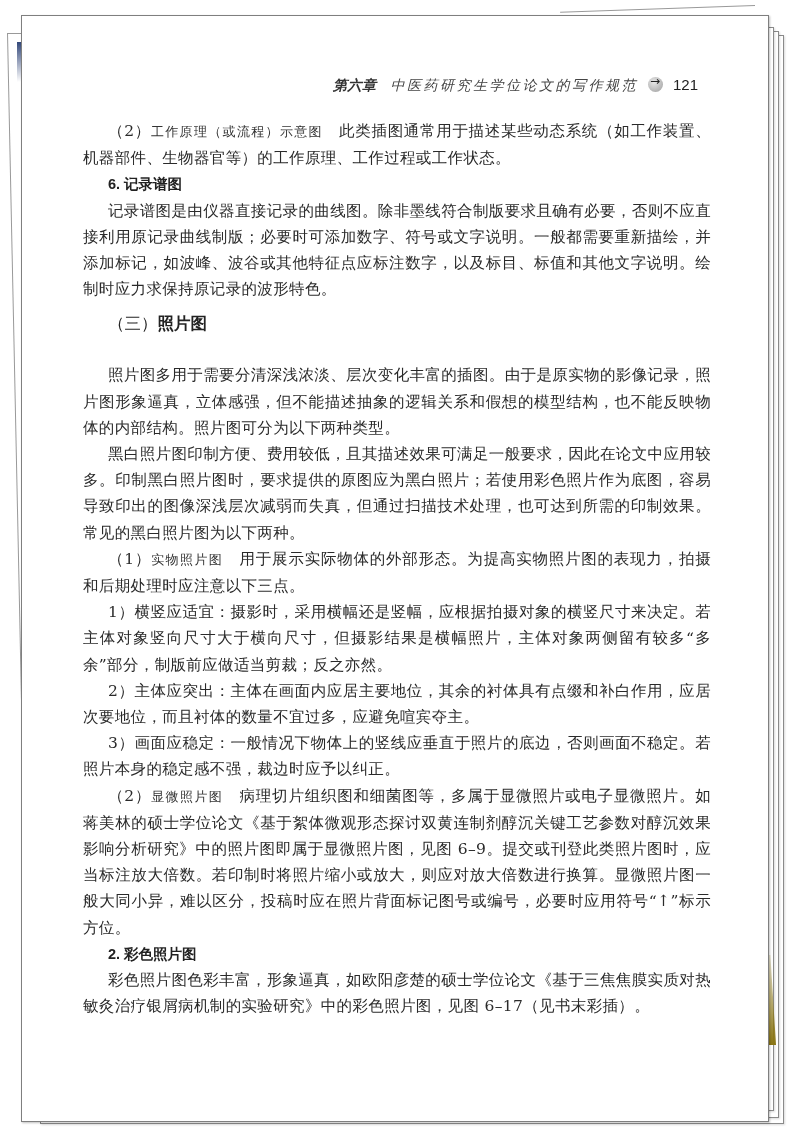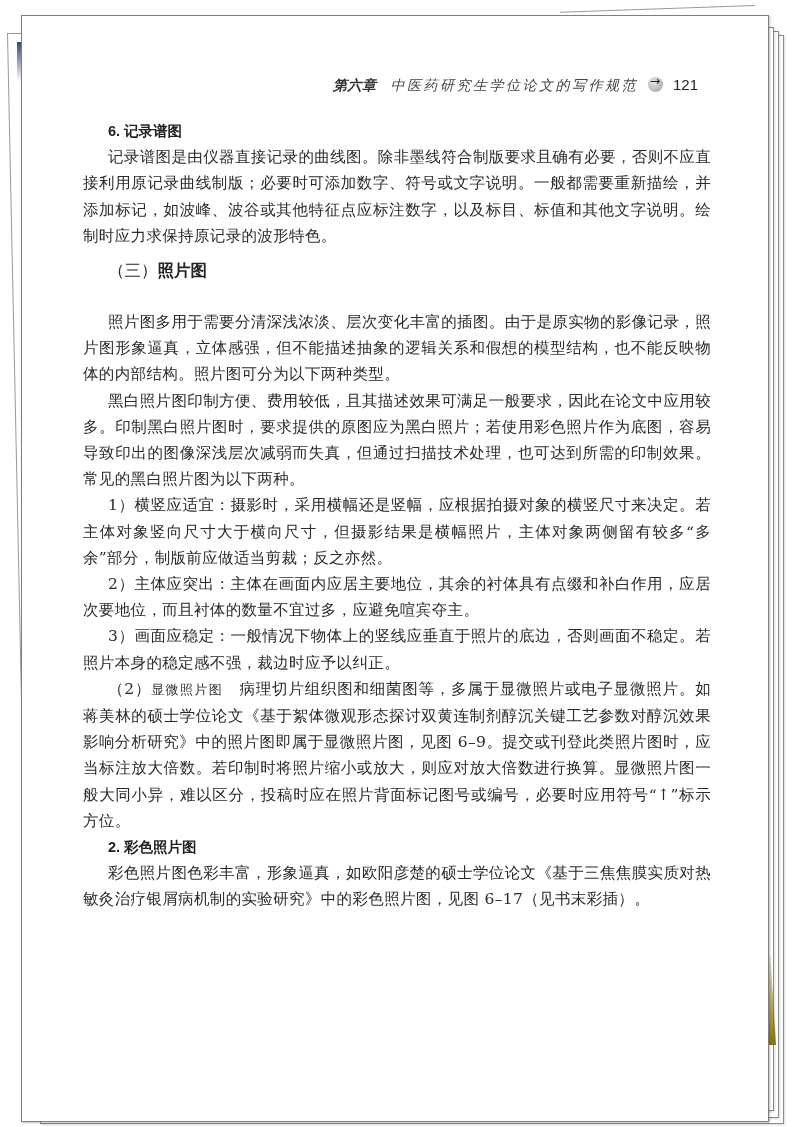--- a/index.html
+++ b/index.html
@@ -52,29 +52,31 @@
   <div class="top-tilt"></div>
   <div class="blue-strip"></div>
   <div class="olive-strip"></div>
 
   <div class="main-sheet">
     <div class="header">
       <span class="chapter">第六章</span><span class="title">中医药研究生学位论文的写作规范</span><span class="arrow-icon"></span><span class="pagenum">121</span>
     </div>
 
     <div class="content">
+      <p class="indent"><span>（2）</span><span class="term">工作原理（或流程）示意图</span>　<span>此类插图通常用于描述某些动态系统（如工作装置、机器部件、生物器官等）的工作原理、工作过程或工作状态。</span></p>
 
       <div class="h-num">6. 记录谱图</div>
       <p class="indent">记录谱图是由仪器直接记录的曲线图。除非墨线符合制版要求且确有必要，否则不应直接利用原记录曲线制版；必要时可添加数字、符号或文字说明。一般都需要重新描绘，并添加标记，如波峰、波谷或其他特征点应标注数字，以及标目、标值和其他文字说明。绘制时应力求保持原记录的波形特色。</p>
 
       <div class="h-section"><span class="paren">（三）</span><span>照片图</span></div>
       <p class="indent">照片图多用于需要分清深浅浓淡、层次变化丰富的插图。由于是原实物的影像记录，照片图形象逼真，立体感强，但不能描述抽象的逻辑关系和假想的模型结构，也不能反映物体的内部结构。照片图可分为以下两种类型。</p>
 
       <p class="indent">黑白照片图印制方便、费用较低，且其描述效果可满足一般要求，因此在论文中应用较多。印制黑白照片图时，要求提供的原图应为黑白照片；若使用彩色照片作为底图，容易导致印出的图像深浅层次减弱而失真，但通过扫描技术处理，也可达到所需的印制效果。常见的黑白照片图为以下两种。</p>
 
+      <p class="indent"><span>（1）</span><span class="term">实物照片图</span>　<span>用于展示实际物体的外部形态。为提高实物照片图的表现力，拍摄和后期处理时应注意以下三点。</span></p>
 
       <p class="indent">1）横竖应适宜：摄影时，采用横幅还是竖幅，应根据拍摄对象的横竖尺寸来决定。若主体对象竖向尺寸大于横向尺寸，但摄影结果是横幅照片，主体对象两侧留有较多“多余”部分，制版前应做适当剪裁；反之亦然。</p>
       <p class="indent">2）主体应突出：主体在画面内应居主要地位，其余的衬体具有点缀和补白作用，应居次要地位，而且衬体的数量不宜过多，应避免喧宾夺主。</p>
       <p class="indent">3）画面应稳定：一般情况下物体上的竖线应垂直于照片的底边，否则画面不稳定。若照片本身的稳定感不强，裁边时应予以纠正。</p>
 
       <p class="indent"><span>（2）</span><span class="term">显微照片图</span>　<span>病理切片组织图和细菌图等，多属于显微照片或电子显微照片。如蒋美林的硕士学位论文《基于絮体微观形态探讨双黄连制剂醇沉关键工艺参数对醇沉效果影响分析研究》中的照片图即属于显微照片图，见图 6–9。提交或刊登此类照片图时，应当标注放大倍数。若印制时将照片缩小或放大，则应对放大倍数进行换算。显微照片图一般大同小异，难以区分，投稿时应在照片背面标记图号或编号，必要时应用符号“↑”标示方位。</span></p>
 
       <div class="h-num">2. 彩色照片图</div>
       <p class="indent">彩色照片图色彩丰富，形象逼真，如欧阳彦楚的硕士学位论文《基于三焦焦膜实质对热敏灸治疗银屑病机制的实验研究》中的彩色照片图，见图 6–17（见书末彩插）。</p>
     </div>

